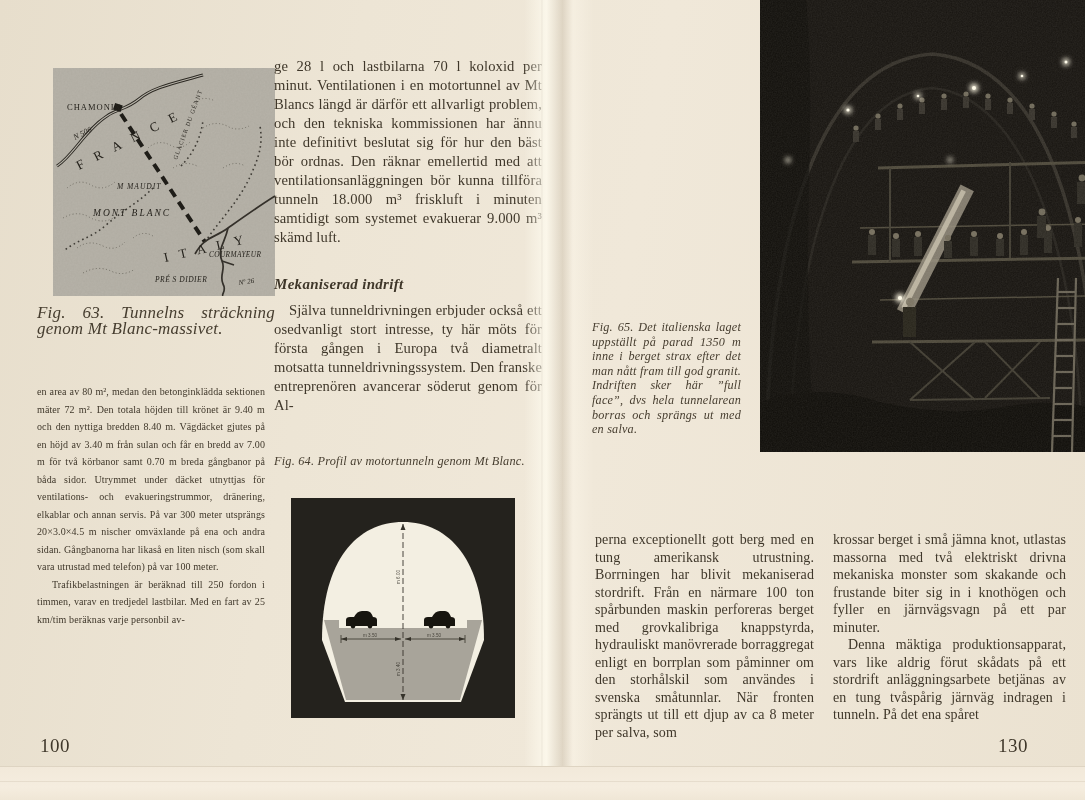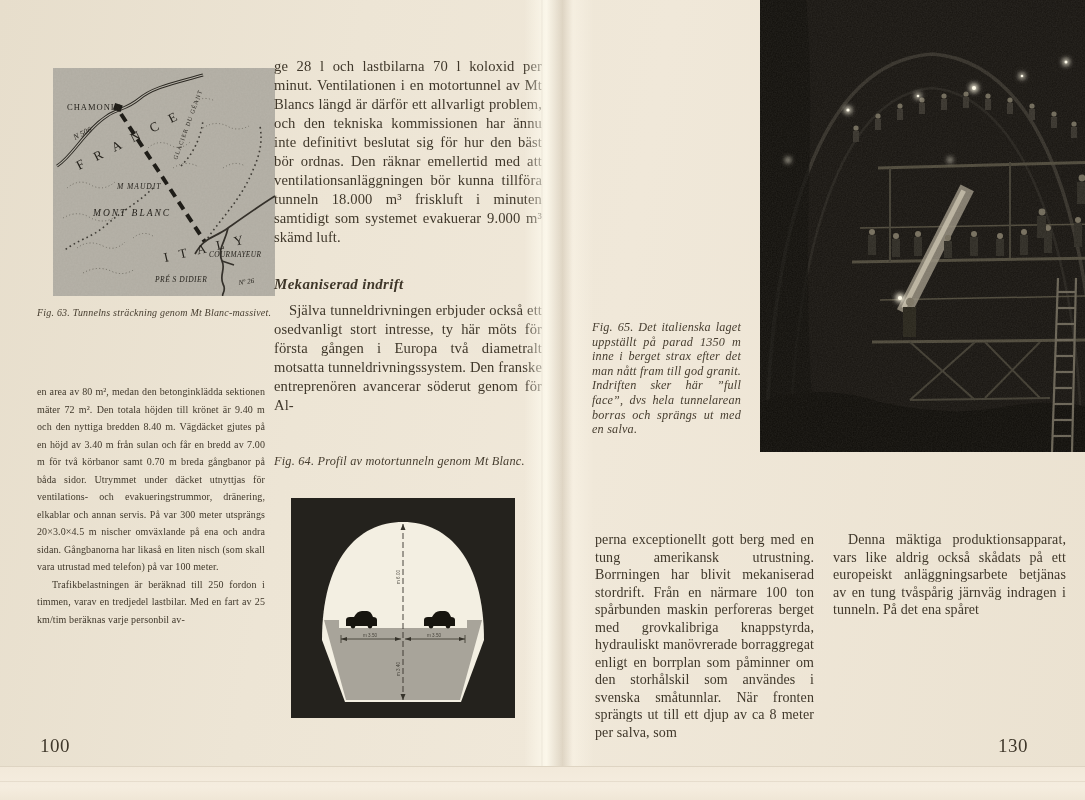--- a/index.html
+++ b/index.html
@@ -32,21 +32,21 @@
   .lcol2{left:274px;top:57px;width:268px;font-size:14.6px;line-height:19px;}
   .rcol{font-size:14px;line-height:17.5px;}
   .indent{text-indent:15px;}
   .heading{
     left:274px;top:276px;width:268px;
     font-style:italic;font-size:15px;letter-spacing:.3px;font-weight:bold;
   }
   .caption{
     font-style:italic;text-align:justify;letter-spacing:.2px;color:#463d2f;
   }
-  .cap63{left:37px;top:305px;width:238px;font-size:10px;line-height:15.5px;}
+  .cap63{left:37px;top:305px;width:238px;font-size:17px;line-height:15.5px;}
   .cap64{left:274px;top:453px;width:268px;font-size:12.3px;line-height:16px;}
   .cap65{left:592px;top:320px;width:149px;font-size:12.2px;line-height:14.6px;}
   .pagenum{font-size:19px;letter-spacing:.5px;}
   .pn100{left:40px;top:735px;}
 
   .figframe{display:block;padding-left:16px;}
 </style>
 </head>
 <body>
 
@@ -174,21 +174,22 @@
 
 <div class="abs" style="left:560px;top:0;width:525px;height:800px;">
 
   <div class="abs caption cap65" style="left:32px;top:320px;">Fig. 65. Det italienska laget uppställt på parad 1350 m inne i berget strax efter det man nått fram till god granit. Indriften sker här ”full face”, dvs hela tunnelarean borras och sprängs ut med en salva.</div>
 
   <div class="abs rcol" style="left:35px;top:531px;width:219px;">
     <div class="para">perna exceptionellt gott berg med en tung amerikansk utrustning. Borrningen har blivit mekaniserad stordrift. Från en närmare 100 ton spårbunden maskin perforeras berget med grovkalibriga knappstyrda, hydrauliskt manövrerade borraggregat enligt en borrplan som påminner om den storhålskil som användes i svenska småtunnlar. När fronten sprängts ut till ett djup av ca 8 meter per salva, som</div>
   </div>
 
   <div class="abs rcol" style="left:273px;top:531px;width:233px;">
-    <div class="para indent">Denna mäktiga produktionsapparat, vars like aldrig också skådats på ett europeiskt anläggningsarbete betjänas av en tung tvåspårig järnväg indragen i tunneln. På det ena spåret</div>
+    <div class="para">krossar berget i små jämna knot, utlastas massorna med två elektriskt drivna mekaniska monster som skakande och frustande biter sig in i knothögen och fyller en järnvägsvagn på ett par minuter.</div>
+    <div class="para indent">Denna mäktiga produktionsapparat, vars like aldrig förut skådats på ett stordrift anläggningsarbete betjänas av en tung tvåspårig järnväg indragen i tunneln. På det ena spåret</div>
   </div>
 
   <div class="abs pagenum" style="left:438px;top:735px;">130</div>
 </div>
 
 <div class="abs figframe" style="left:744px;top:0;width:341px;height:452px;">
   <svg width="341" height="452" viewBox="0 0 341 452" xmlns="http://www.w3.org/2000/svg">
     <defs>
       <filter id="grain" x="0" y="0" width="100%" height="100%">
         <feTurbulence type="fractalNoise" baseFrequency="0.8" numOctaves="2" result="n"></feTurbulence>

